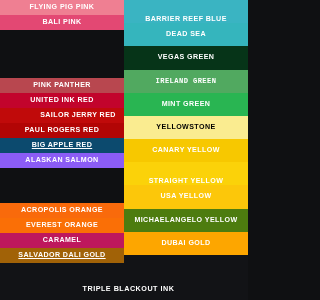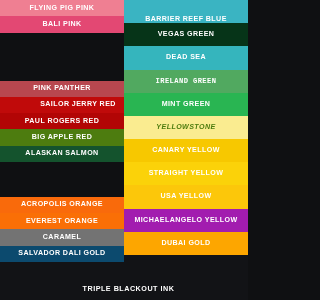--- a/index.html
+++ b/index.html
@@ -81,78 +81,81 @@
     <div class="swatch-column">
       <div class="swatch-row" style="background-color: rgb(239, 127, 146); color: rgb(255, 255, 255);">
         <span class="swatch-label">FLYING PIG PINK</span>
       </div>
       <div class="swatch-row" style="background-color: rgb(227, 72, 115); color: rgb(255, 255, 255);">
         <span class="swatch-label">BALI PINK</span>
       </div>
       <div class="swatch-row" style="background-color: rgb(184, 71, 79); color: rgb(255, 255, 255); margin-top: 48px;">
         <span class="swatch-label">PINK PANTHER</span>
       </div>
+      <div class="swatch-row" style="background-color: rgb(194, 4, 44); color: rgb(255, 255, 255);">
+        <span class="swatch-label">UNITED INK RED</span>
+      </div>
       <div class="swatch-row" style="background-color: rgb(192, 10, 10); color: rgb(255, 255, 255); padding-left: 32px;">
         <span class="swatch-label">SAILOR JERRY RED</span>
       </div>
       <div class="swatch-row" style="background-color: rgb(178, 5, 5); color: rgb(255, 255, 255);">
         <span class="swatch-label">PAUL ROGERS RED</span>
       </div>
-      <div class="swatch-row" style="background-color: #4d7c0f; color: rgb(255, 255, 255);">
+      <div class="swatch-row" style="background-color: #0c4a6e; color: rgb(255, 255, 255); text-decoration: underline;">
         <span class="swatch-label">BIG APPLE RED</span>
       </div>
-      <div class="swatch-row" style="background-color: #14532d; color: rgb(255, 255, 255);">
+      <div class="swatch-row" style="background-color: #8b5cf6; color: rgb(255, 255, 255);">
         <span class="swatch-label">ALASKAN SALMON</span>
       </div>
       <div class="swatch-row" style="background-color: rgb(249, 106, 11); color: rgb(255, 255, 255); margin-top: 35px;">
         <span class="swatch-label">ACROPOLIS ORANGE</span>
       </div>
       <div class="swatch-row" style="background-color: rgb(250, 111, 6); color: rgb(255, 255, 255);">
         <span class="swatch-label">EVEREST ORANGE</span>
       </div>
-      <div class="swatch-row" style="background-color: #737373; color: rgb(255, 255, 255);">
+      <div class="swatch-row" style="background-color: #be185d; color: rgb(255, 255, 255);">
         <span class="swatch-label">CARAMEL</span>
       </div>
-      <div class="swatch-row" style="background-color: #0c4a6e; color: rgb(255, 255, 255);">
+      <div class="swatch-row" style="background-color: #a16207; color: rgb(255, 255, 255); text-decoration: underline;">
         <span class="swatch-label">SALVADOR DALI GOLD</span>
       </div>
       <div class="swatch-row" style="background-color: rgb(18, 19, 22); color: rgb(255, 255, 255);">
         <span class="swatch-label"></span>
       </div>
     </div>
 
     <div class="swatch-column">
       <div class="swatch-row" style="background-color: rgb(58, 180, 194); color: rgb(255, 255, 255); align-items: flex-end;">
         <span class="swatch-label">BARRIER REEF BLUE</span>
       </div>
+      <div class="swatch-row" style="background-color: rgb(53, 181, 189); color: rgb(255, 255, 255);">
+        <span class="swatch-label">DEAD SEA</span>
+      </div>
       <div class="swatch-row" style="background-color: rgb(6, 52, 24); color: rgb(255, 255, 255);">
         <span class="swatch-label">VEGAS GREEN</span>
-      </div>
-      <div class="swatch-row" style="background-color: rgb(53, 181, 189); color: rgb(255, 255, 255);">
-        <span class="swatch-label">DEAD SEA</span>
       </div>
       <div class="swatch-row" style="background-color: rgb(81, 169, 96); color: rgb(255, 255, 255); font-family: Liberation Mono, monospace;">
         <span class="swatch-label">IRELAND GREEN</span>
       </div>
       <div class="swatch-row" style="background-color: rgb(41, 181, 82); color: rgb(255, 255, 255);">
         <span class="swatch-label">MINT GREEN</span>
       </div>
-      <div class="swatch-row" style="background-color: rgb(250, 236, 144); color: #4d7c0f; font-style: italic;">
+      <div class="swatch-row" style="background-color: rgb(250, 236, 144); color: #000000;">
         <span class="swatch-label">YELLOWSTONE</span>
       </div>
       <div class="swatch-row" style="background-color: rgb(247, 200, 0); color: rgb(255, 255, 255);">
         <span class="swatch-label">CANARY YELLOW</span>
       </div>
-      <div class="swatch-row" style="background-color: rgb(251, 210, 9); color: rgb(255, 255, 255);">
+      <div class="swatch-row" style="background-color: rgb(251, 210, 9); color: rgb(255, 255, 255); align-items: flex-end;">
         <span class="swatch-label">STRAIGHT YELLOW</span>
       </div>
       <div class="swatch-row" style="background-color: rgb(252, 199, 10); color: rgb(255, 255, 255);">
         <span class="swatch-label">USA YELLOW</span>
       </div>
-      <div class="swatch-row" style="background-color: #a21caf; color: rgb(255, 255, 255);">
+      <div class="swatch-row" style="background-color: #4d7c0f; color: rgb(255, 255, 255);">
         <span class="swatch-label">MICHAELANGELO YELLOW</span>
       </div>
       <div class="swatch-row" style="background-color: rgb(253, 166, 0); color: rgb(255, 255, 255);">
         <span class="swatch-label">DUBAI GOLD</span>
       </div>
       <div class="swatch-row" style="background-color: rgb(18, 19, 22); color: rgb(255, 255, 255);">
         <span class="swatch-label"></span>
       </div>
     </div>
 

